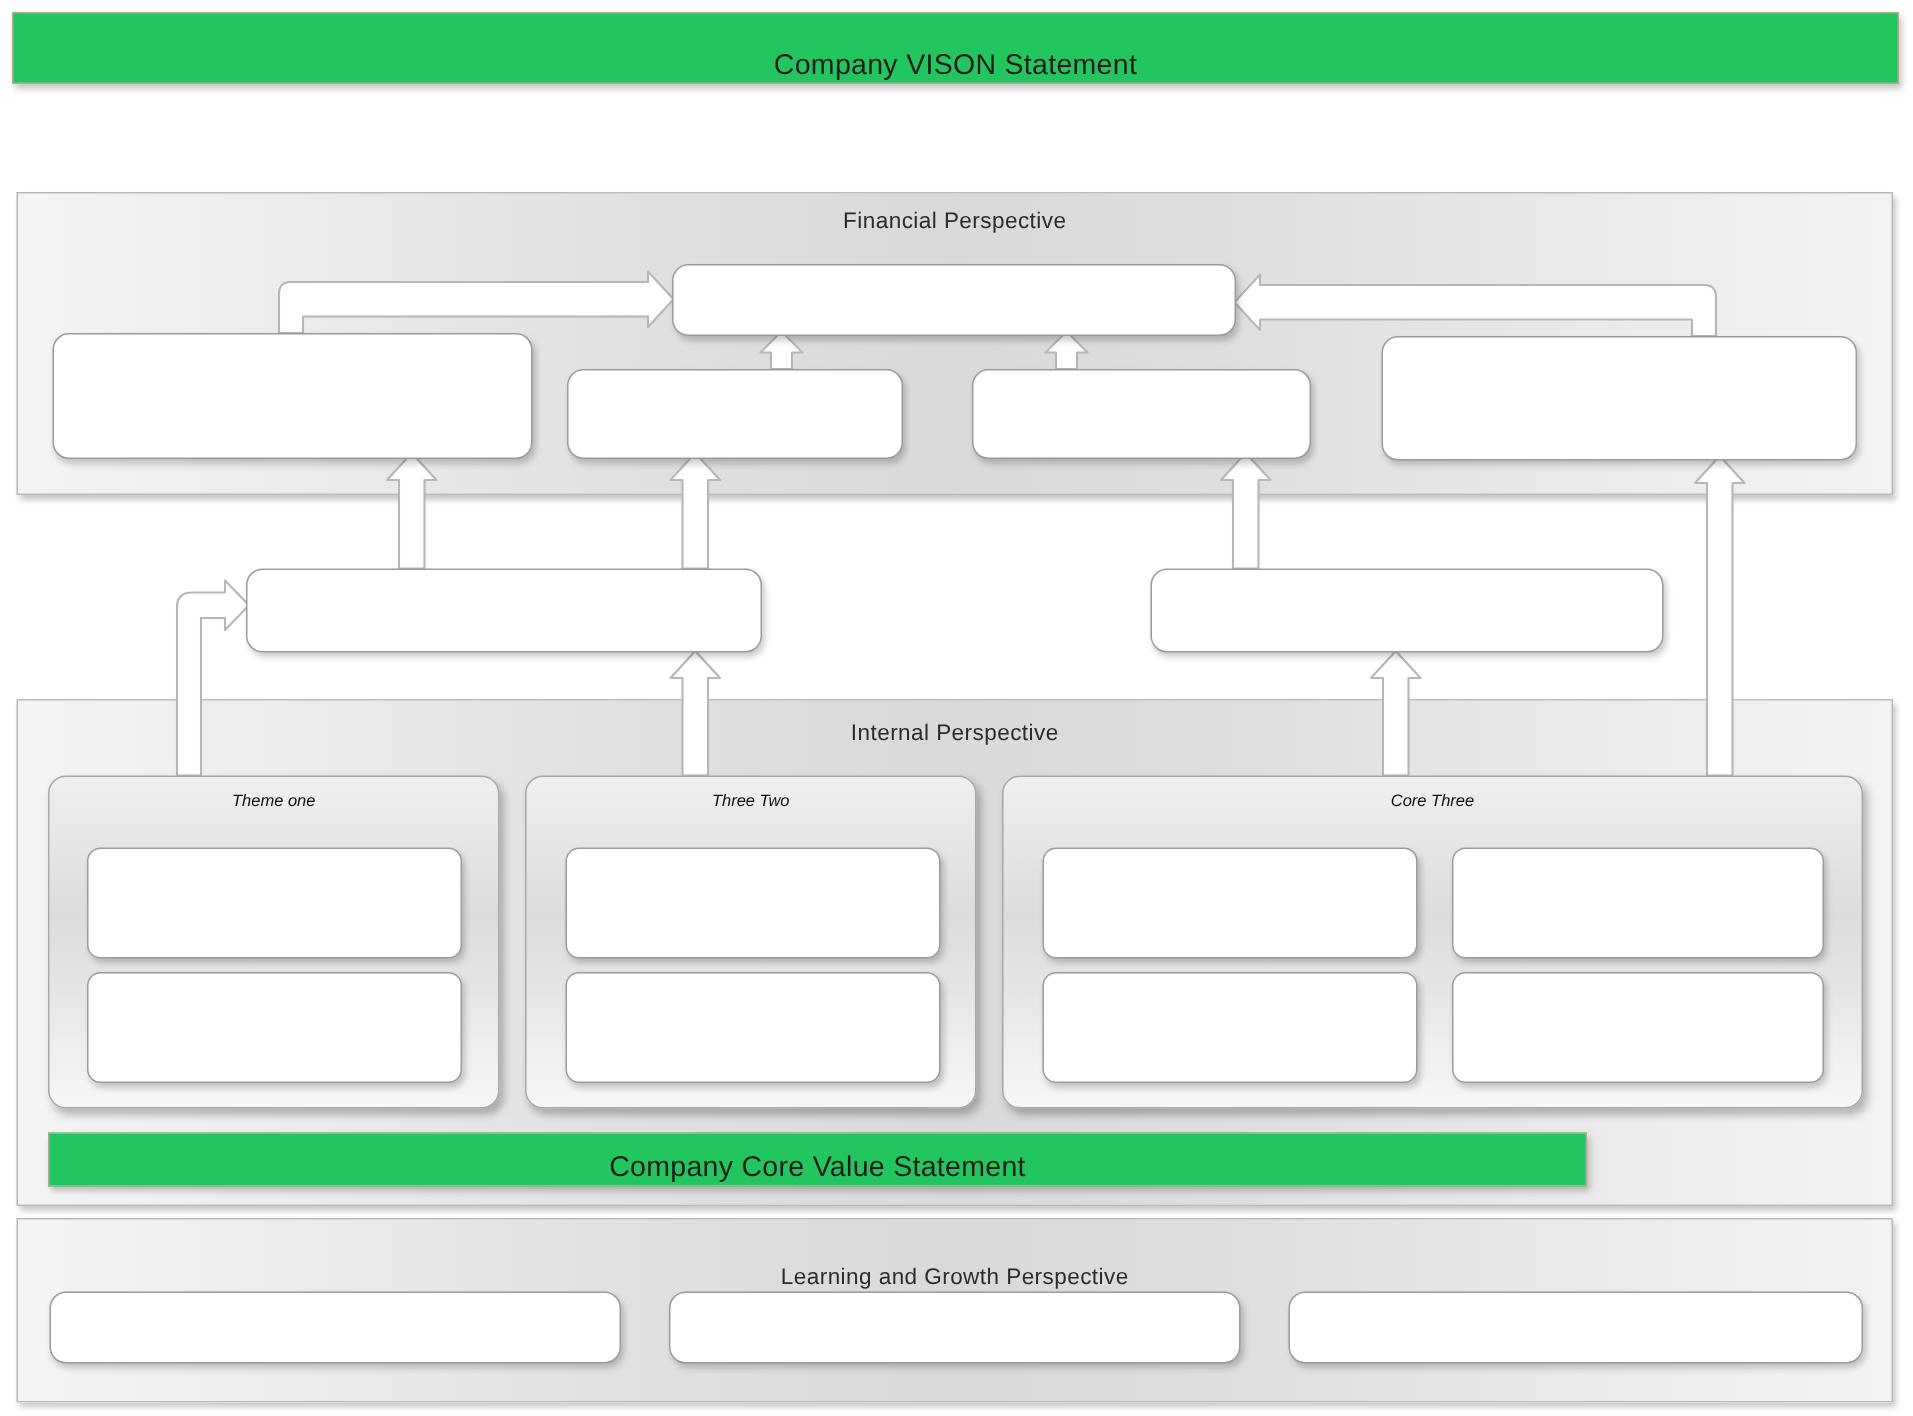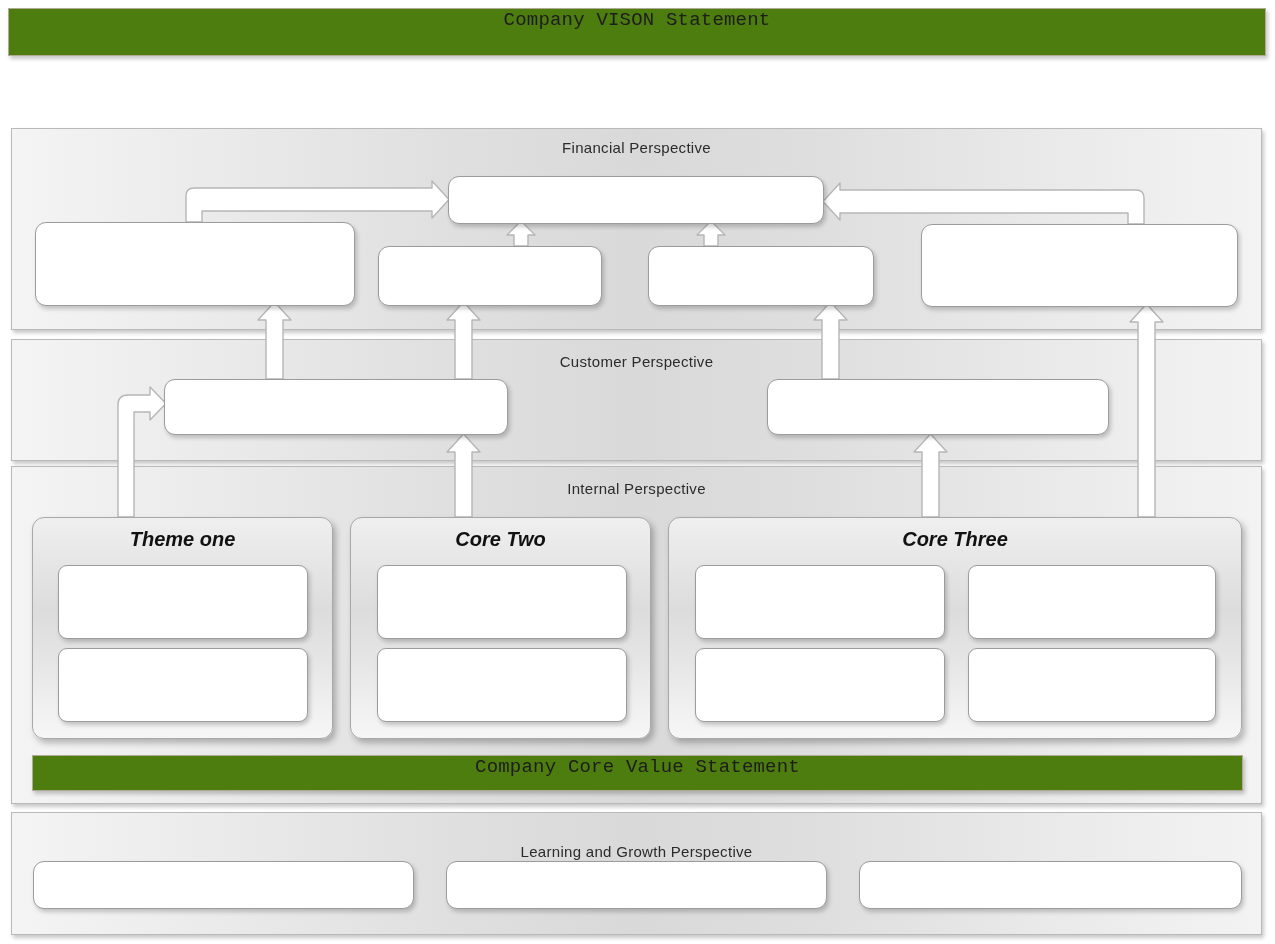--- a/index.html
+++ b/index.html
@@ -23,27 +23,26 @@
     box-shadow:2px 3px 4px rgba(0,0,0,0.22);
   }
   .band-grad{
     background:linear-gradient(to right,
         #f4f4f4 0%, #ececec 14%, #e0e0e0 34%, #d9d9d9 50%,
         #dedede 64%, #e9e9e9 82%, #f3f3f3 100%);
   }
   .statement{
     position:absolute;
     box-sizing:border-box;
-    background:#4d7c0f;
+    background:#22c55e;
     border:1px solid #b0aa97;
     display:flex;
-    align-items:flex-start;
+    align-items:flex-end;
     justify-content:center;
     box-shadow:2px 3px 4px rgba(0,0,0,0.22);
-    font-family:Liberation Mono, monospace;
   }
   .statement .txt{
     font-size:19px;
     color:#1d1d1d;
     letter-spacing:.2px;
     white-space:nowrap;
   }
 
   .perspective-title{
     position:absolute;
@@ -77,23 +76,23 @@
     background:linear-gradient(to bottom,
        #efefef 0%, #e8e8e8 16%, #dcdcdc 42%,
        #e6e6e6 66%, #f0f0f0 86%, #f6f6f6 100%);
     box-shadow:3px 4px 6px rgba(0,0,0,0.26);
     z-index:5;
   }
   .theme-label{
     position:absolute;
     top:10px;left:0;right:0;
     text-align:center;
-    font-size:20px;
+    font-size:11px;
     font-style:italic;
-    font-weight:bold;
+    font-weight:normal;
     color:#111;
     white-space:nowrap;
   }
 
   
   #arrows{
     position:absolute;
     left:0;top:0;
     width:1275px;height:944px;
     z-index:4;
@@ -129,23 +128,20 @@
   <div class="node" style="left:378px;top:246px;width:224px;height:60px;">
     <span></span>
   </div>
   <div class="node" style="left:648px;top:246px;width:226px;height:60px;">
     <span></span>
   </div>
   <div class="node" style="left:921px;top:224px;width:317px;height:83px;">
     <span></span>
   </div>
 
-  <div class="band band-grad" style="left:11px;top:339px;width:1251px;height:122px;">
-    <div class="perspective-title" style="top:13px;">Customer Perspective</div>
-  </div>
 
   <div class="node" style="left:164px;top:379px;width:344px;height:56px;">
     <span></span>
   </div>
   <div class="node" style="left:767px;top:379px;width:342px;height:56px;">
     <span></span>
   </div>
 
   <div class="band band-grad" style="left:11px;top:466px;width:1251px;height:338px;">
     <div class="perspective-title" style="top:13px;">Internal  Perspective</div>
@@ -155,21 +151,21 @@
     <div class="theme-label">Theme one</div>
   </div>
   <div class="node small-r" style="left:58px;top:565px;width:250px;height:74px;">
     <span></span>
   </div>
   <div class="node small-r" style="left:58px;top:648px;width:250px;height:74px;">
     <span></span>
   </div>
 
   <div class="theme" style="left:350px;top:517px;width:301px;height:222px;">
-    <div class="theme-label">Core Two</div>
+    <div class="theme-label">Three Two</div>
   </div>
   <div class="node small-r" style="left:377px;top:565px;width:250px;height:74px;">
     <span></span>
   </div>
   <div class="node small-r" style="left:377px;top:648px;width:250px;height:74px;">
     <span></span>
   </div>
 
   <div class="theme" style="left:668px;top:517px;width:574px;height:222px;">
     <div class="theme-label">Core Three</div>
@@ -180,21 +176,21 @@
   <div class="node small-r" style="left:968px;top:565px;width:248px;height:74px;">
     <span></span>
   </div>
   <div class="node small-r" style="left:695px;top:648px;width:250px;height:74px;">
     <span></span>
   </div>
   <div class="node small-r" style="left:968px;top:648px;width:248px;height:74px;">
     <span></span>
   </div>
 
-  <div class="statement" style="left:32px;top:755px;width:1211px;height:36px;z-index:7;">
+  <div class="statement" style="left:32px;top:755px;width:1026px;height:36px;z-index:7;">
     <span class="txt">Company Core Value Statement</span>
   </div>
 
   <div class="band band-grad" style="left:11px;top:812px;width:1251px;height:123px;">
     <div class="perspective-title" style="top:30px;">Learning  and Growth Perspective</div>
   </div>
 
   <div class="node" style="left:33px;top:861px;width:381px;height:48px;">
     <span></span>
   </div>

